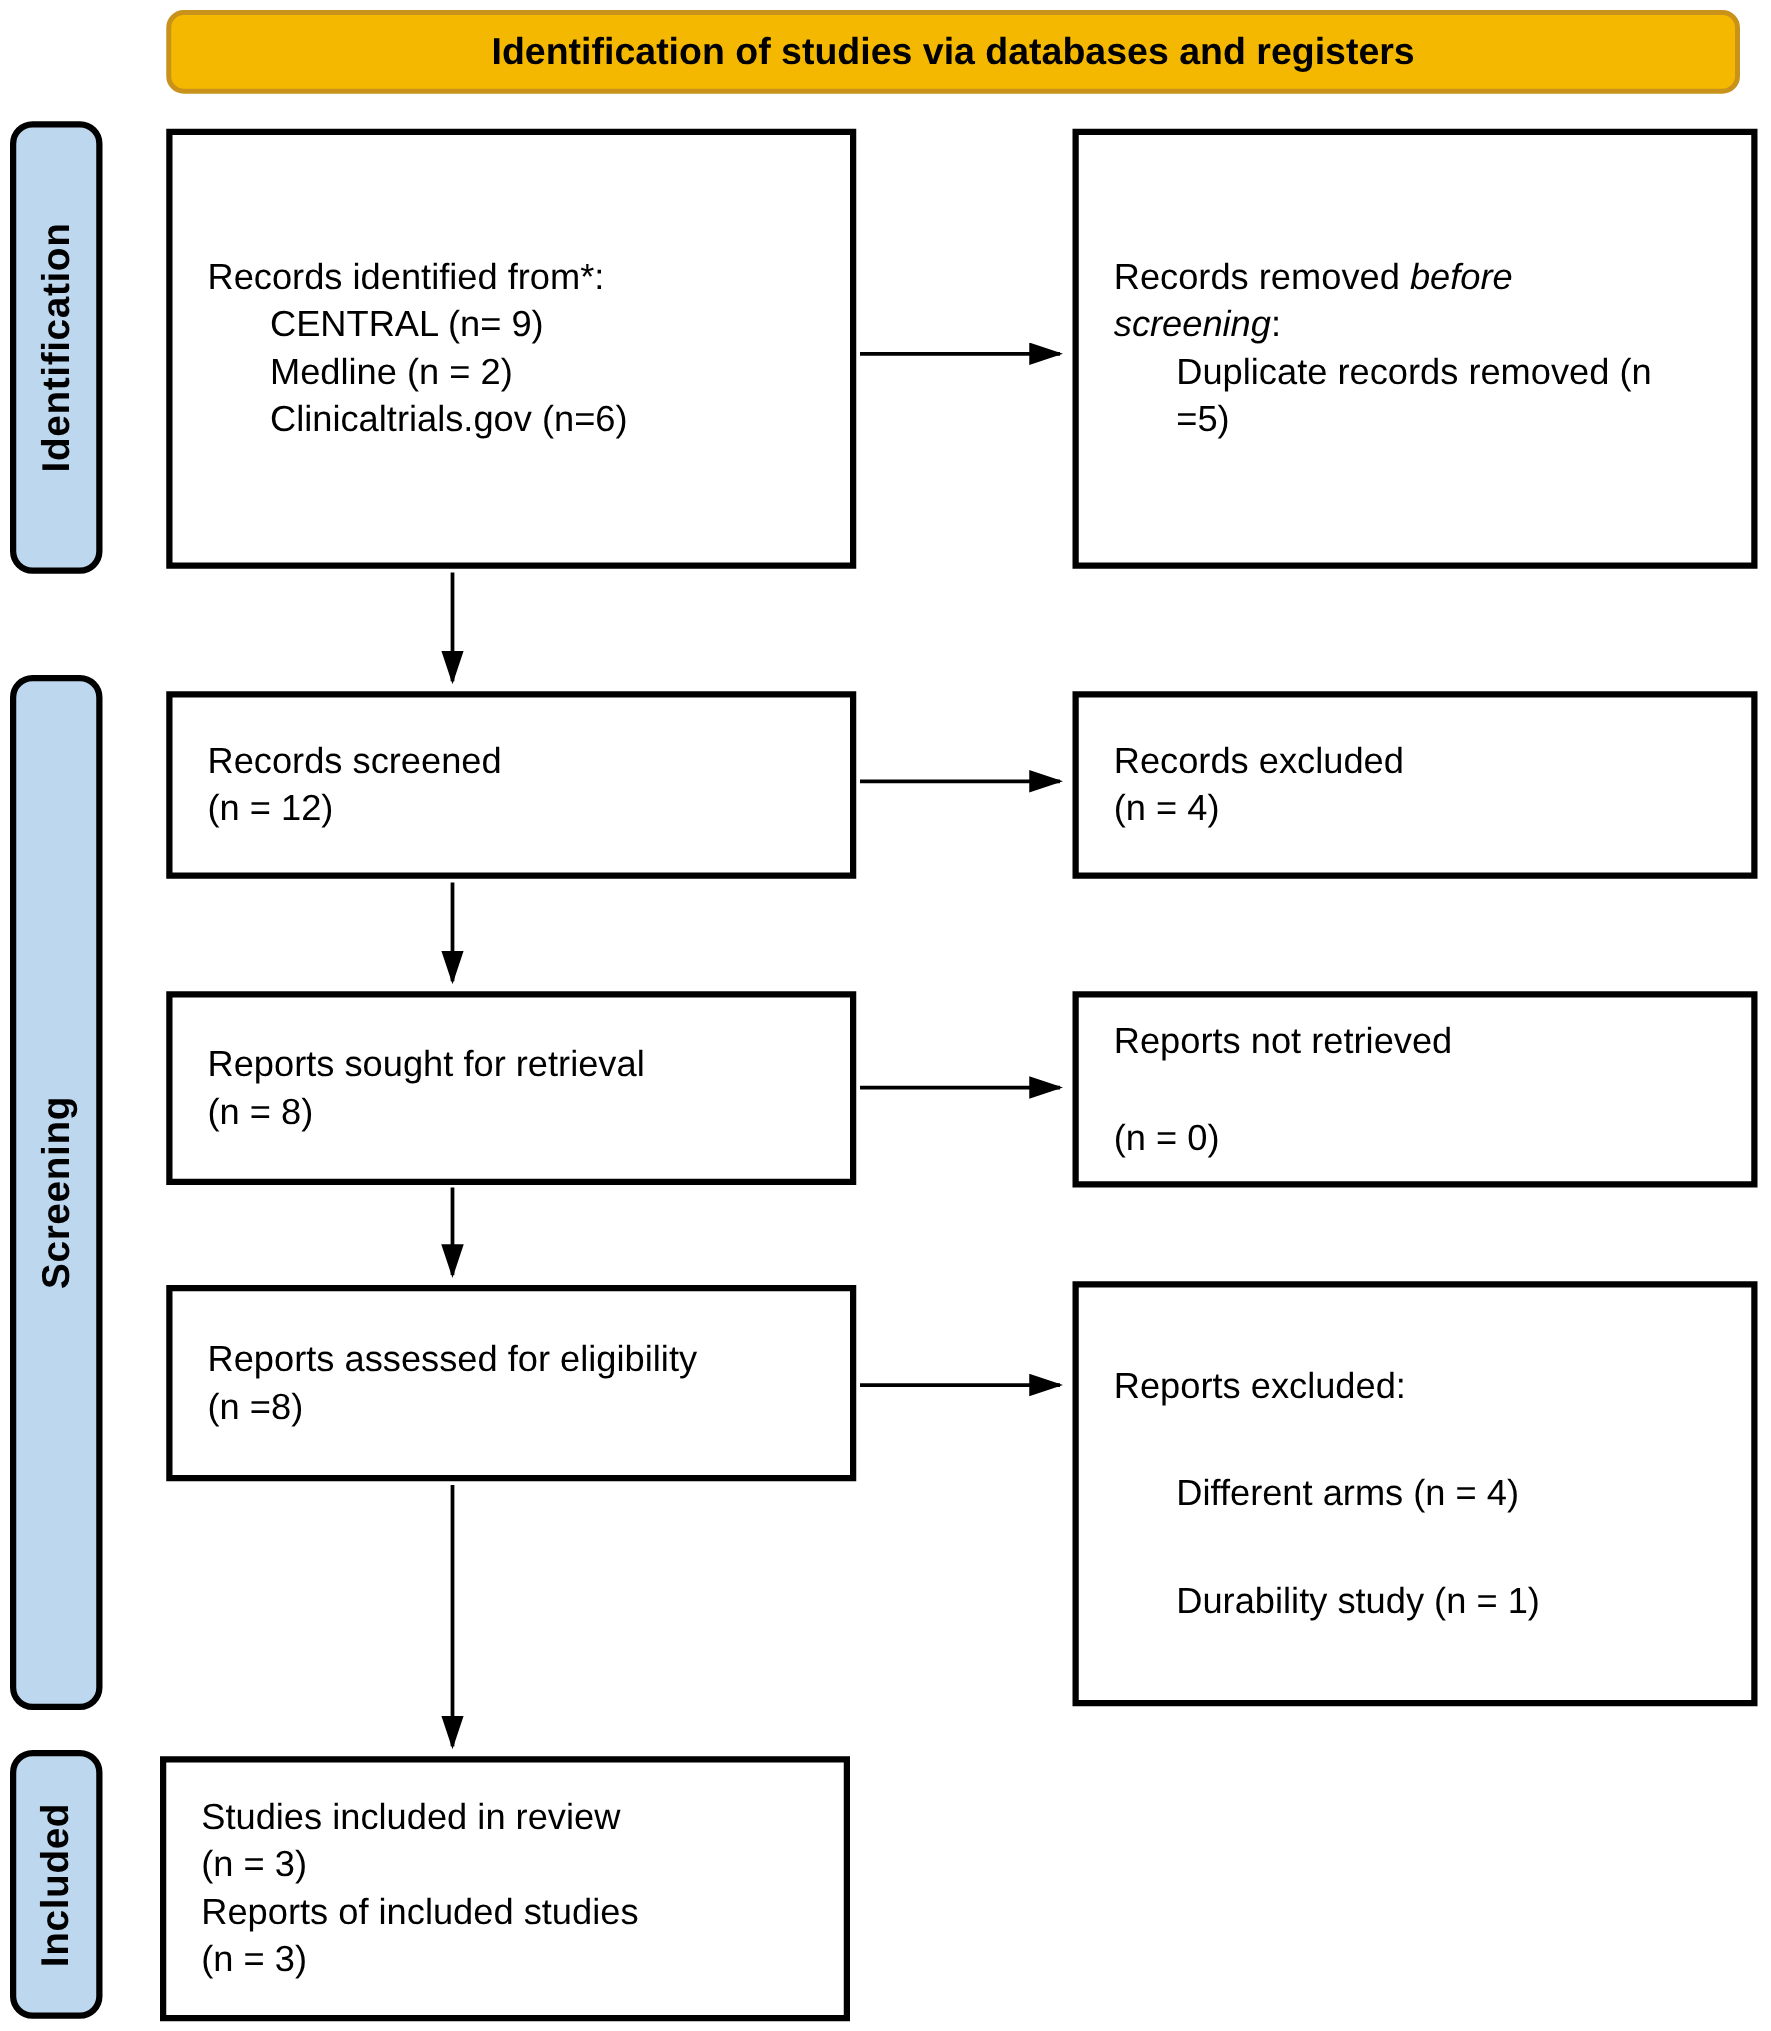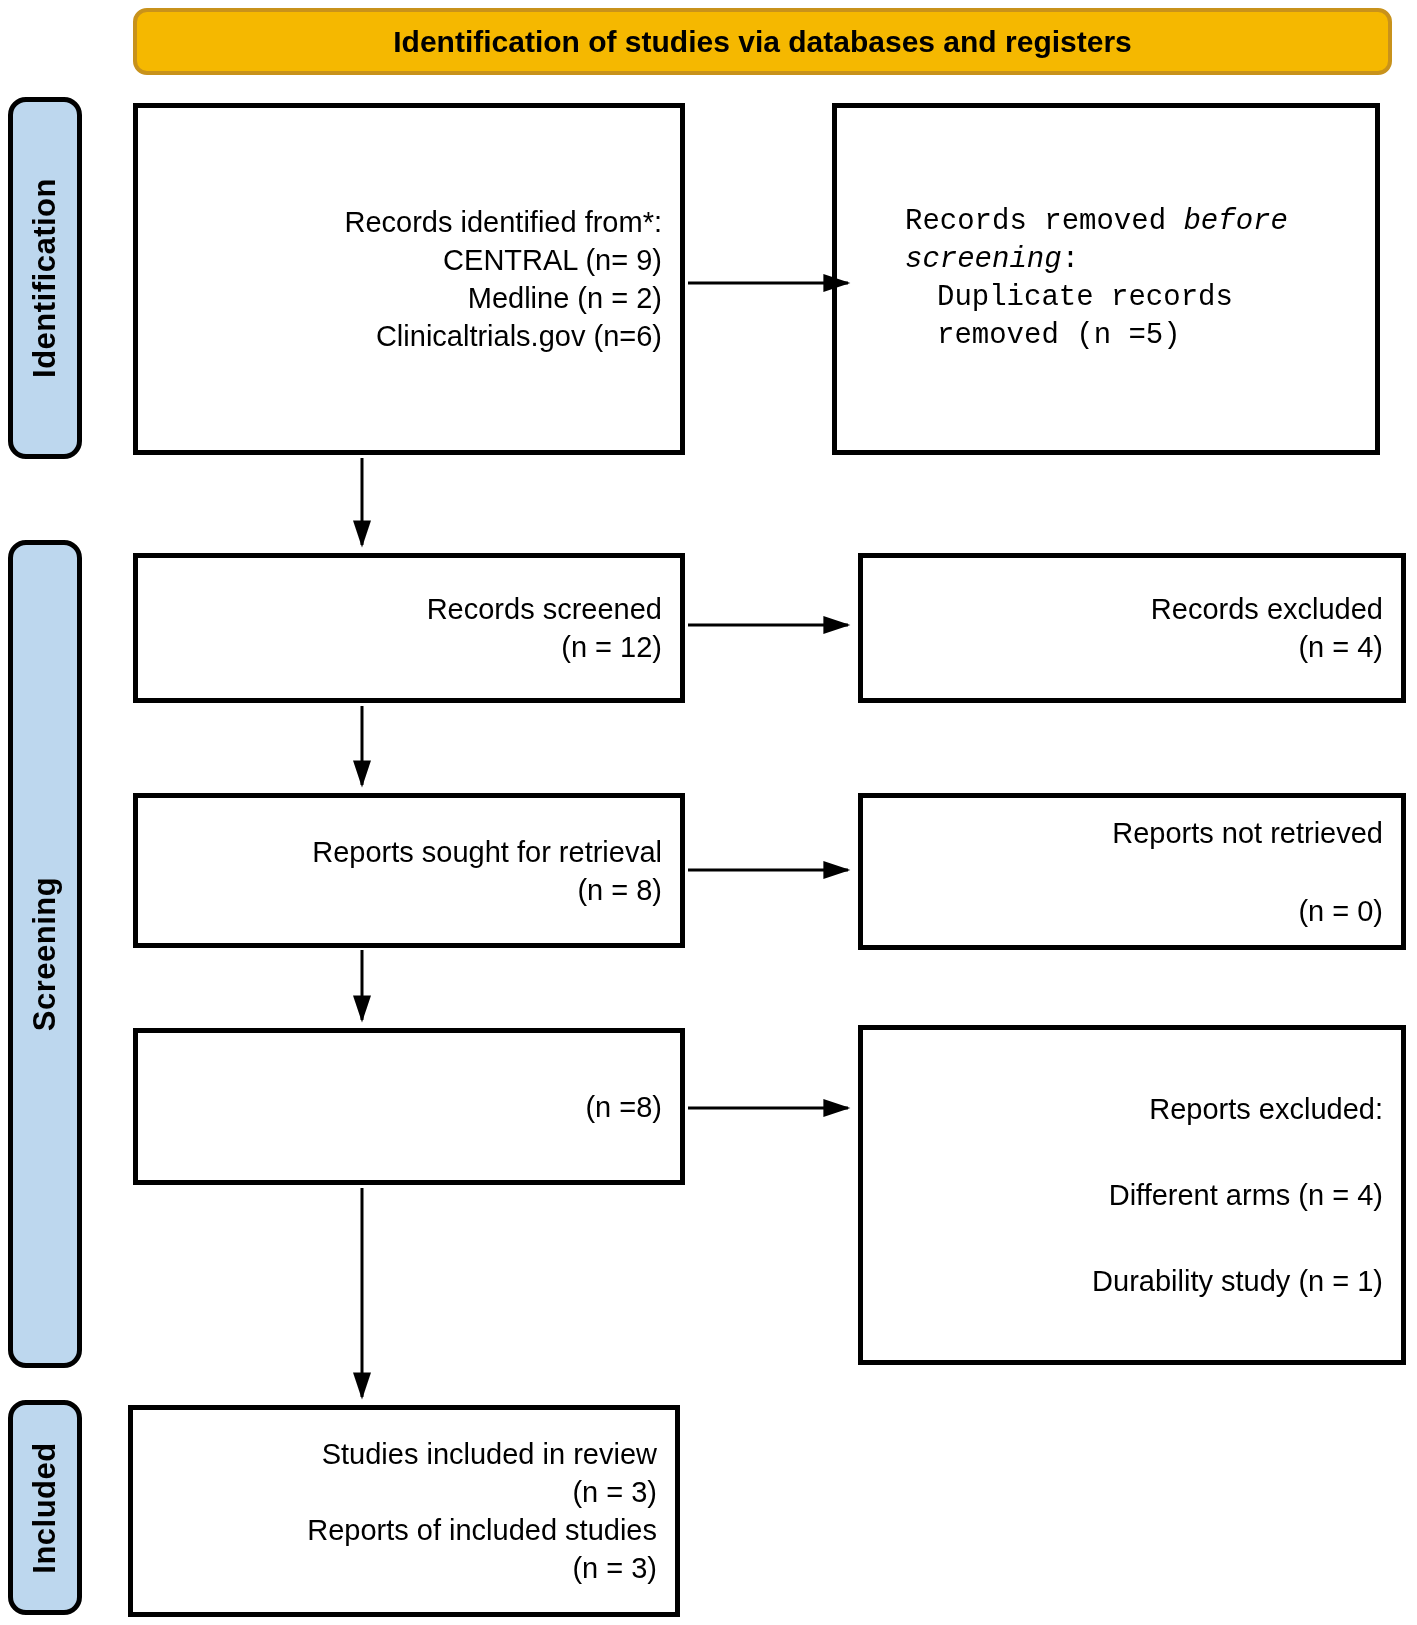--- a/index.html
+++ b/index.html
@@ -18,21 +18,21 @@
     background:#BDD7EE; border:5px solid #000; border-radius:18px;
     display:flex; align-items:center; justify-content:center; box-sizing:border-box;
   }
   .side .rot {
     transform:rotate(-90deg); white-space:nowrap;
     font-weight:bold; font-size:31px; letter-spacing:0.5px;
   }
   .box {
     position:absolute; background:#ffffff; border:5px solid #000; box-sizing:border-box;
     display:flex; flex-direction:column; justify-content:center;
-    padding:12px 18px 12px 28px; font-size:29px; line-height:38px;align-items:flex-end;
+    padding:12px 18px 12px 28px; font-size:29px; line-height:38px;
   }
   .indent { padding-left:50px; }
   .wrap430 { max-width:452px; }
   .wrap420 { max-width:420px; }
   .arrows { position:absolute; left:0; top:0; pointer-events:none; }
   em { font-style:italic; }
 </style>
 </head>
 <body>
 
@@ -63,31 +63,32 @@
     <div>Records screened</div>
     <div>(n = 12)</div>
   </div>
 
   <div class="box" style="left:133px; top:793px; width:552px; height:155px;">
     <div>Reports sought for retrieval</div>
     <div>(n = 8)</div>
   </div>
 
   <div class="box" style="left:133px; top:1028px; width:552px; height:157px;">
+    <div>Reports assessed for eligibility</div>
     <div>(n =8)</div>
   </div>
 
   <div class="box" style="left:128px; top:1405px; width:552px; height:212px;">
     <div>Studies included in review</div>
     <div>(n = 3)</div>
     <div>Reports of included studies</div>
     <div>(n = 3)</div>
   </div>
 
-  <div class="box" style="left:832px; top:103px; width:548px; height:352px;font-family:Liberation Mono, monospace;">
+  <div class="box" style="left:858px; top:103px; width:548px; height:352px;">
     <div class="wrap430"><span>Records removed </span><em>before screening</em><span>:</span></div>
     <div class="indent wrap420">Duplicate records removed (n =5)</div>
   </div>
 
   <div class="box" style="left:858px; top:553px; width:548px; height:150px;">
     <div>Records excluded</div>
     <div>(n = 4)</div>
   </div>
 
   <div class="box" style="left:858px; top:793px; width:548px; height:157px;gap:40px;">

